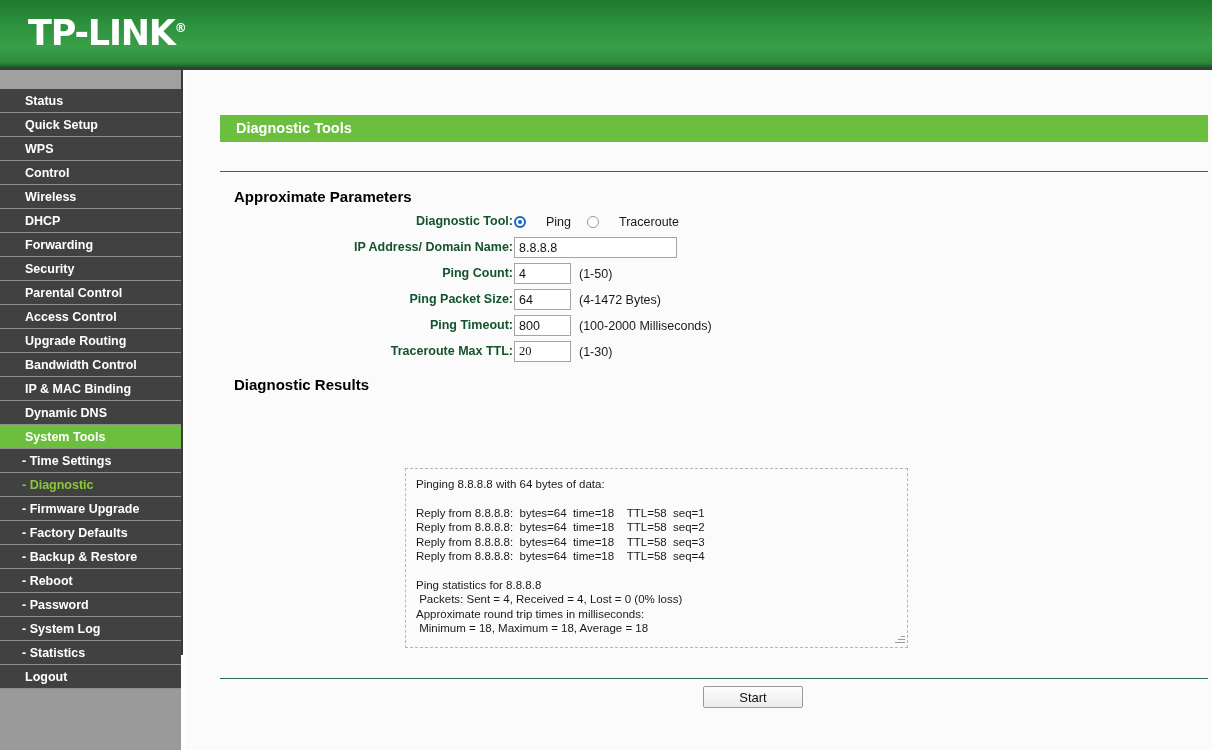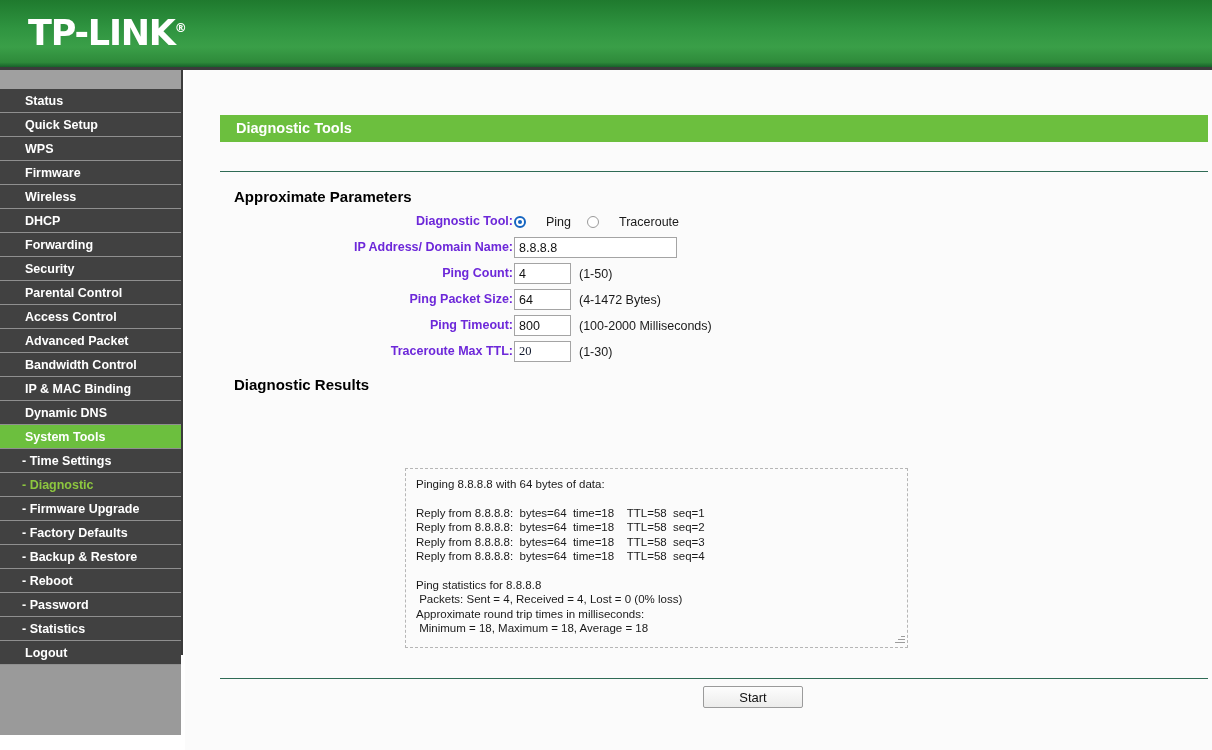--- a/index.html
+++ b/index.html
@@ -151,21 +151,21 @@
     height: 26px;
     margin-bottom: 0;
   }
   .row-label {
     position: absolute;
     left: 80px;
     width: 248px;
     text-align: right;
     font-size: 12.5px;
     font-weight: bold;
-    color: #6d28d9;
+    color: #14532d;
     line-height: 22px;
   }
   .row-field {
     position: absolute;
     left: 329px;
     line-height: 22px;
   }
   .txt {
     border: 1px solid #a4a4a4;
     background: #ffffff;
@@ -292,39 +292,40 @@
 <div class="header-underline"></div>
 
 <div class="layout">
 
   <nav class="sidebar">
     <div class="sidebar-top-strip"></div>
     <div id="nav-list">
         <div class="nav-item">Status</div>
         <div class="nav-item">Quick Setup</div>
         <div class="nav-item">WPS</div>
-        <div class="nav-item">Firmware</div>
+        <div class="nav-item">Control</div>
         <div class="nav-item">Wireless</div>
         <div class="nav-item">DHCP</div>
         <div class="nav-item">Forwarding</div>
         <div class="nav-item">Security</div>
         <div class="nav-item">Parental Control</div>
         <div class="nav-item">Access Control</div>
-        <div class="nav-item">Advanced Packet</div>
+        <div class="nav-item">Upgrade Routing</div>
         <div class="nav-item">Bandwidth Control</div>
         <div class="nav-item">IP &amp; MAC Binding</div>
         <div class="nav-item">Dynamic DNS</div>
         <div class="nav-item active-parent">System Tools</div>
         <div class="nav-item sub">- Time Settings</div>
         <div class="nav-item sub active-sub">- Diagnostic</div>
         <div class="nav-item sub">- Firmware Upgrade</div>
         <div class="nav-item sub">- Factory Defaults</div>
         <div class="nav-item sub">- Backup &amp; Restore</div>
         <div class="nav-item sub">- Reboot</div>
         <div class="nav-item sub">- Password</div>
+        <div class="nav-item sub">- System Log</div>
         <div class="nav-item sub">- Statistics</div>
         <div class="nav-item">Logout</div>
       </div>
     <div class="sidebar-filler"></div>
   </nav>
 
   <main class="content">
 
     <div class="page-title-bar">Diagnostic Tools</div>
     <div class="hr-teal" id="hr-top"></div>

